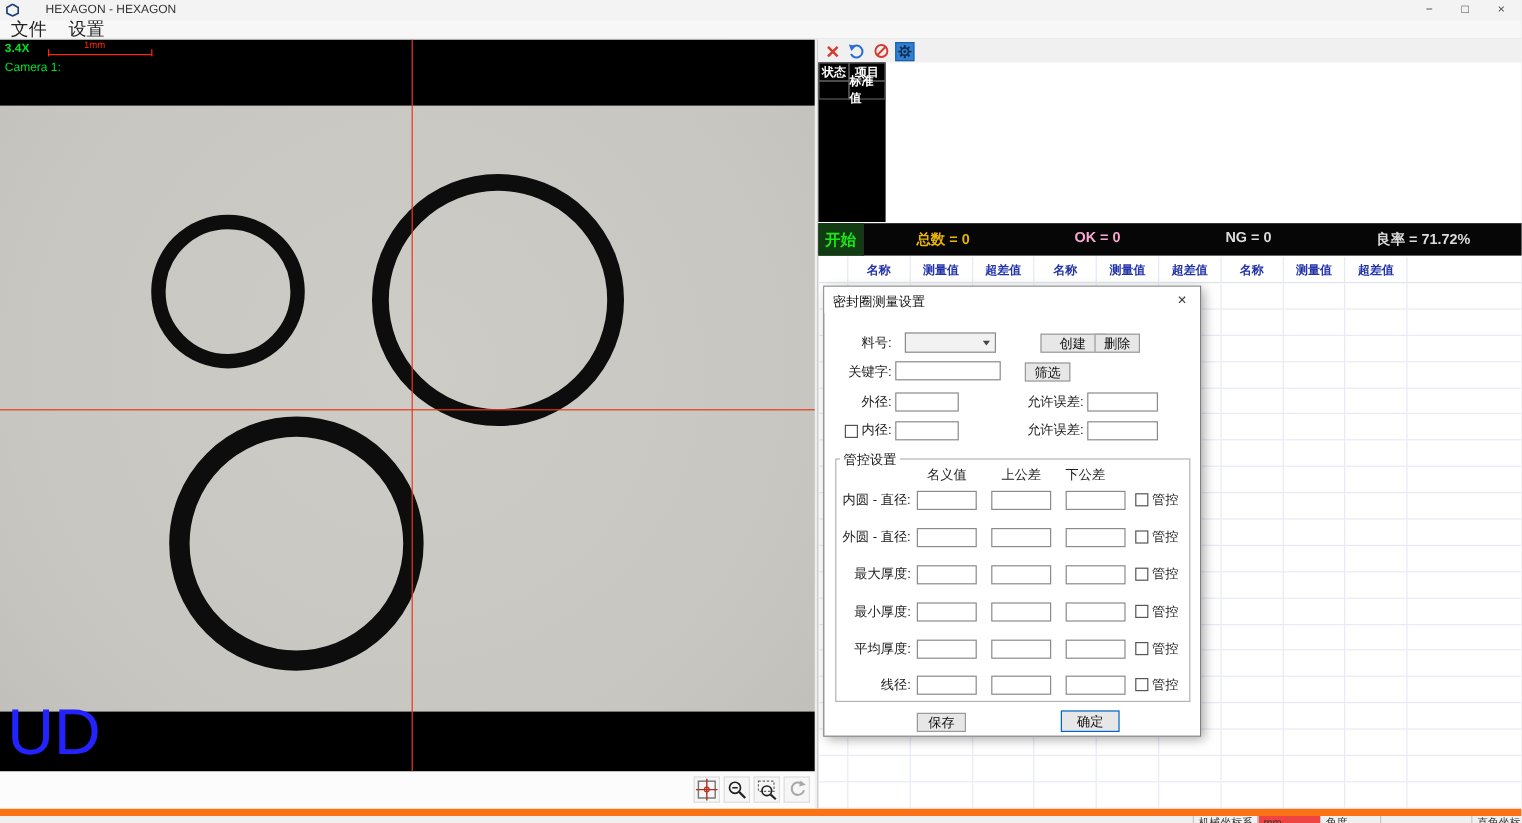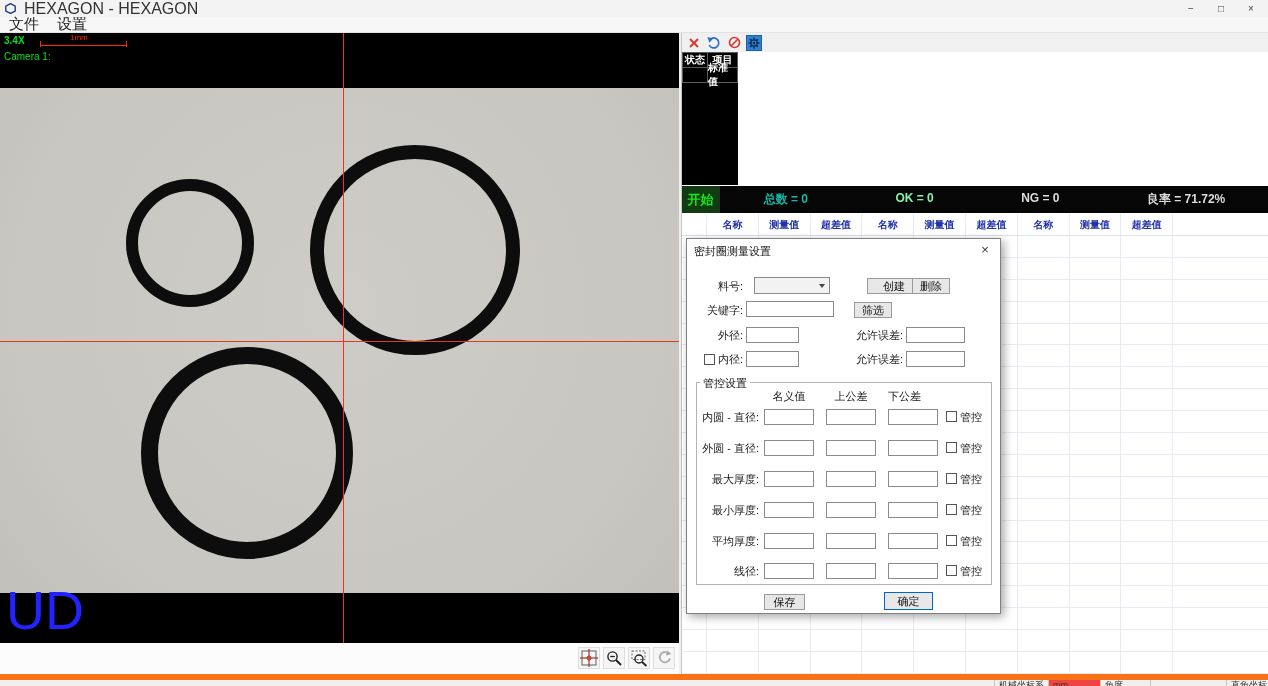--- a/index.html
+++ b/index.html
@@ -2,21 +2,21 @@
 <html><head>
 <meta charset="utf-8">
 <style>
   *{box-sizing:border-box;margin:0;padding:0}
   html,body{width:1268px;height:686px;overflow:hidden}
   body{font-family:"Liberation Sans","DejaVu Sans",sans-serif;background:#f0f0f0;position:relative;font-size:12px;color:#111}
 
   
   .titlebar{position:absolute;left:0;top:0;width:1268px;height:17px;background:#f3f3f3;display:flex;align-items:center}
   .app-icon{margin-left:5px;display:flex}
-  .title-text{margin-left:8px;font-size:16px;color:#333}
+  .title-text{margin-left:22px;font-size:10px;color:#333}
   .win-controls{position:absolute;right:2px;top:0;height:17px;display:flex}
   .win-btn{width:30px;height:17px;display:flex;align-items:center;justify-content:center;font-size:10px;color:#444}
 
   
   .menubar{position:absolute;left:0;top:17px;width:1268px;height:16px;background:#f7f7f7;display:flex;align-items:center;border-bottom:1px solid #e3e3e3}
   .menu-item{padding:0 9px;font-size:15px;color:#222}
 
   
   .camera-panel{position:absolute;left:0;top:33px;width:679px;height:610px;background:radial-gradient(circle at 50% 45%, #cdccc7 0%, #c7c6c1 70%, #bfbeb9 100%);overflow:hidden}
   .cam-strip-top{position:absolute;left:0;top:0;width:679px;height:55px;background:#000}
@@ -46,21 +46,21 @@
   .rp-toolbar{position:absolute;left:0;top:0;width:587px;height:19px;background:#f0f0f0;display:flex;align-items:center;gap:4px;padding-left:4px}
   .rp-tool{width:16px;height:16px;display:flex;align-items:center;justify-content:center}
   .rp-tool svg{display:block}
   .rp-tool.gear-bg{background:#2f7fd6;border:1px solid #1d5ea6}
   .inspect-table{position:absolute;left:0;top:19px;width:56px;height:133px;background:#000}
   .it-cell{position:absolute;color:#fff;font-size:10px;font-weight:bold;display:flex;align-items:center;justify-content:center;border:1px solid #5a5a5a}
 
   .run-bar{position:absolute;left:0;top:153px;width:587px;height:27px;background:#060606;display:flex;align-items:center}
   .start-cell{width:38px;height:27px;background:#113c11;border-right:1px solid #2a2a2a;color:#1ae61a;font-weight:bold;font-size:13px;display:flex;align-items:center;justify-content:center}
   .run-metrics{flex:1;display:flex;justify-content:space-around;font-weight:bold;font-size:12px}
-  .m-total{color:#14b8a6}.m-ok{color:#86efac}.m-ng{color:#dcdcdc}.m-yield{color:#dcdcdc}
+  .m-total{color:#eab308}.m-ok{color:#f9a8d4}.m-ng{color:#dcdcdc}.m-yield{color:#dcdcdc}
 
   .result-header{position:absolute;left:0;top:181px;width:587px;height:22px;display:grid;grid-template-columns:25px repeat(9,51.8px) 1fr}
   .rh-cell{display:flex;align-items:center;justify-content:center;color:#2233aa;font-weight:bold;font-size:10px;border-right:1px solid #e6e9f4;border-bottom:1px solid #dfe3f0}
   .result-rows{position:absolute;left:0;top:203px;width:587px;height:438px;overflow:hidden}
   .result-row{display:grid;grid-template-columns:25px repeat(9,51.8px) 1fr;height:21.9px}
   .result-cell{border-right:1px solid #e8ebf5;border-bottom:1px solid #e8ebf5}
 
   
   .dialog{position:absolute;left:686px;top:238px;width:315px;height:376px;background:#fff;border:1px solid #808080;box-shadow:3px 3px 9px rgba(0,0,0,.35);z-index:50;font-size:11px}
   .dlg-titlebar{position:absolute;left:0;top:0;width:313px;height:22px;background:#fff}

